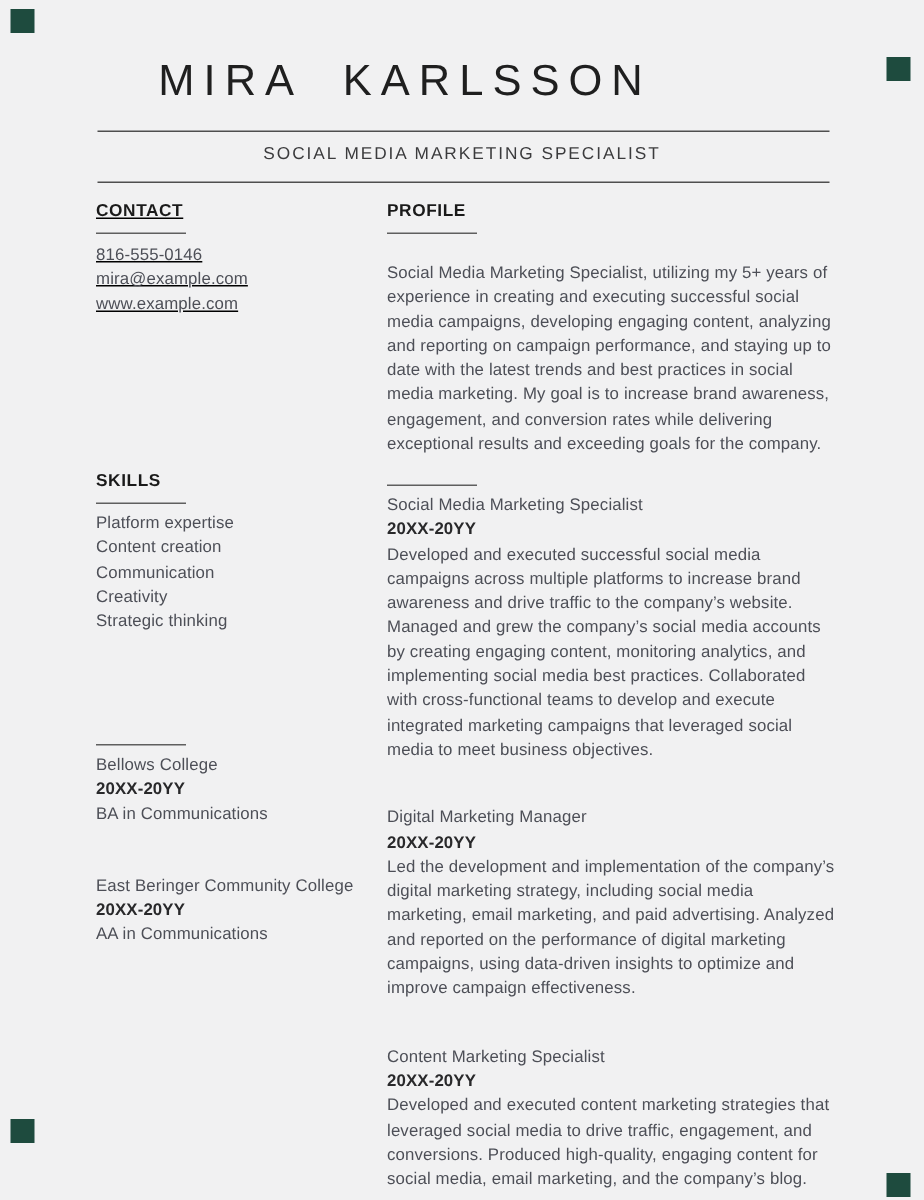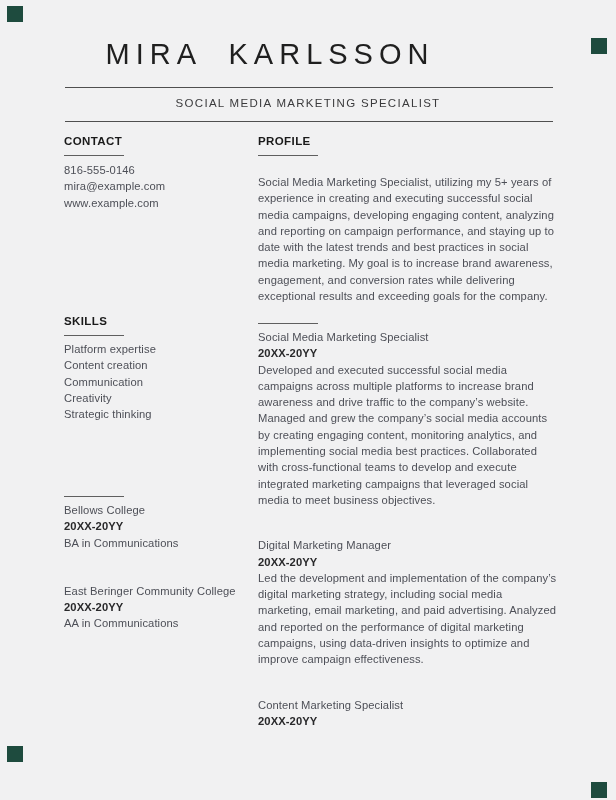--- a/index.html
+++ b/index.html
@@ -30,21 +30,21 @@
   .rule.r1 { top: 87px; }
   .rule.r2 { top: 121px; }
   .subtitle {
     position: absolute; top: 97px; left: 0; width: 616px;
     text-align: center;
     font-size: 11.5px; letter-spacing: 1.3px;
     color: #3b3b3d;
   }
 
   .section { position: absolute; }
-  #sec-contact    { left: 64px;  top: 135px; width: 172px; }
+  #sec-contact    { left: 64px;  top: 135px; width: 172px; text-decoration: underline; }
   #sec-skills     { left: 64px;  top: 315px; width: 172px; }
   #sec-education  { left: 64px;  top: 488px; width: 176px; }
   #sec-profile    { left: 258px; top: 135px; width: 299px; }
   #sec-experience { left: 258px; top: 315px; width: 299px; }
 
   .sec-head {
     margin: 0; font-size: 11.5px; font-weight: bold;
     letter-spacing: 0.4px; color: #1a1a1a;
   }
   .sec-line { width: 60px; border-top: 1px solid #5f5f5f; margin: 8px 0 0 0; }
@@ -120,20 +120,21 @@
 
   <div class="job next">
     <div class="job-title">Digital Marketing Manager</div>
     <div class="job-dates">20XX-20YY</div>
     <div class="job-desc">Led the development and implementation of the company’s digital marketing strategy, including social media marketing, email marketing, and paid advertising. Analyzed and reported on the performance of digital marketing campaigns, using data-driven insights to optimize and improve campaign effectiveness.</div>
   </div>
 
   <div class="job next">
     <div class="job-title">Content Marketing Specialist</div>
     <div class="job-dates">20XX-20YY</div>
+    <div class="job-desc">Developed and executed content marketing strategies that leveraged social media to drive traffic, engagement, and conversions. Produced high-quality, engaging content for social media, email marketing, and the company’s blog.</div>
   </div>
 </div>
 
 <div class="section" id="sec-education">
   <div class="sec-line"></div>
 
   <div class="edu-entry first">
     <div class="school">Bellows College</div>
     <div class="dates">20XX-20YY</div>
     <div class="degree">BA in Communications</div>

